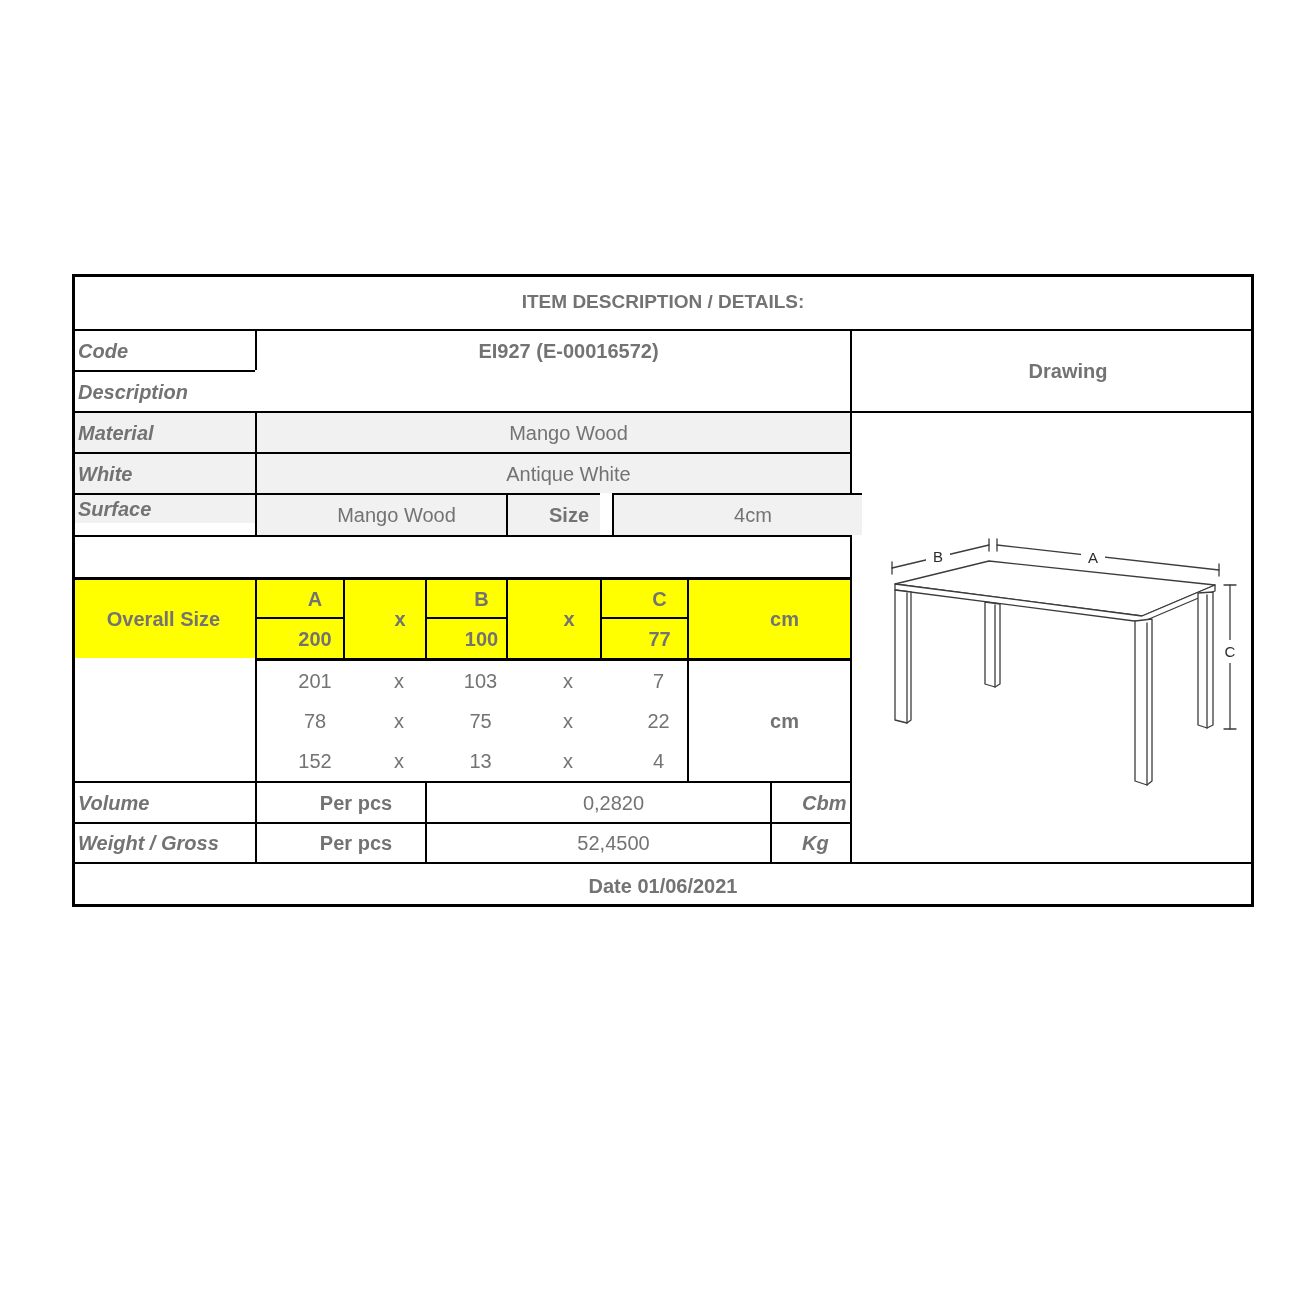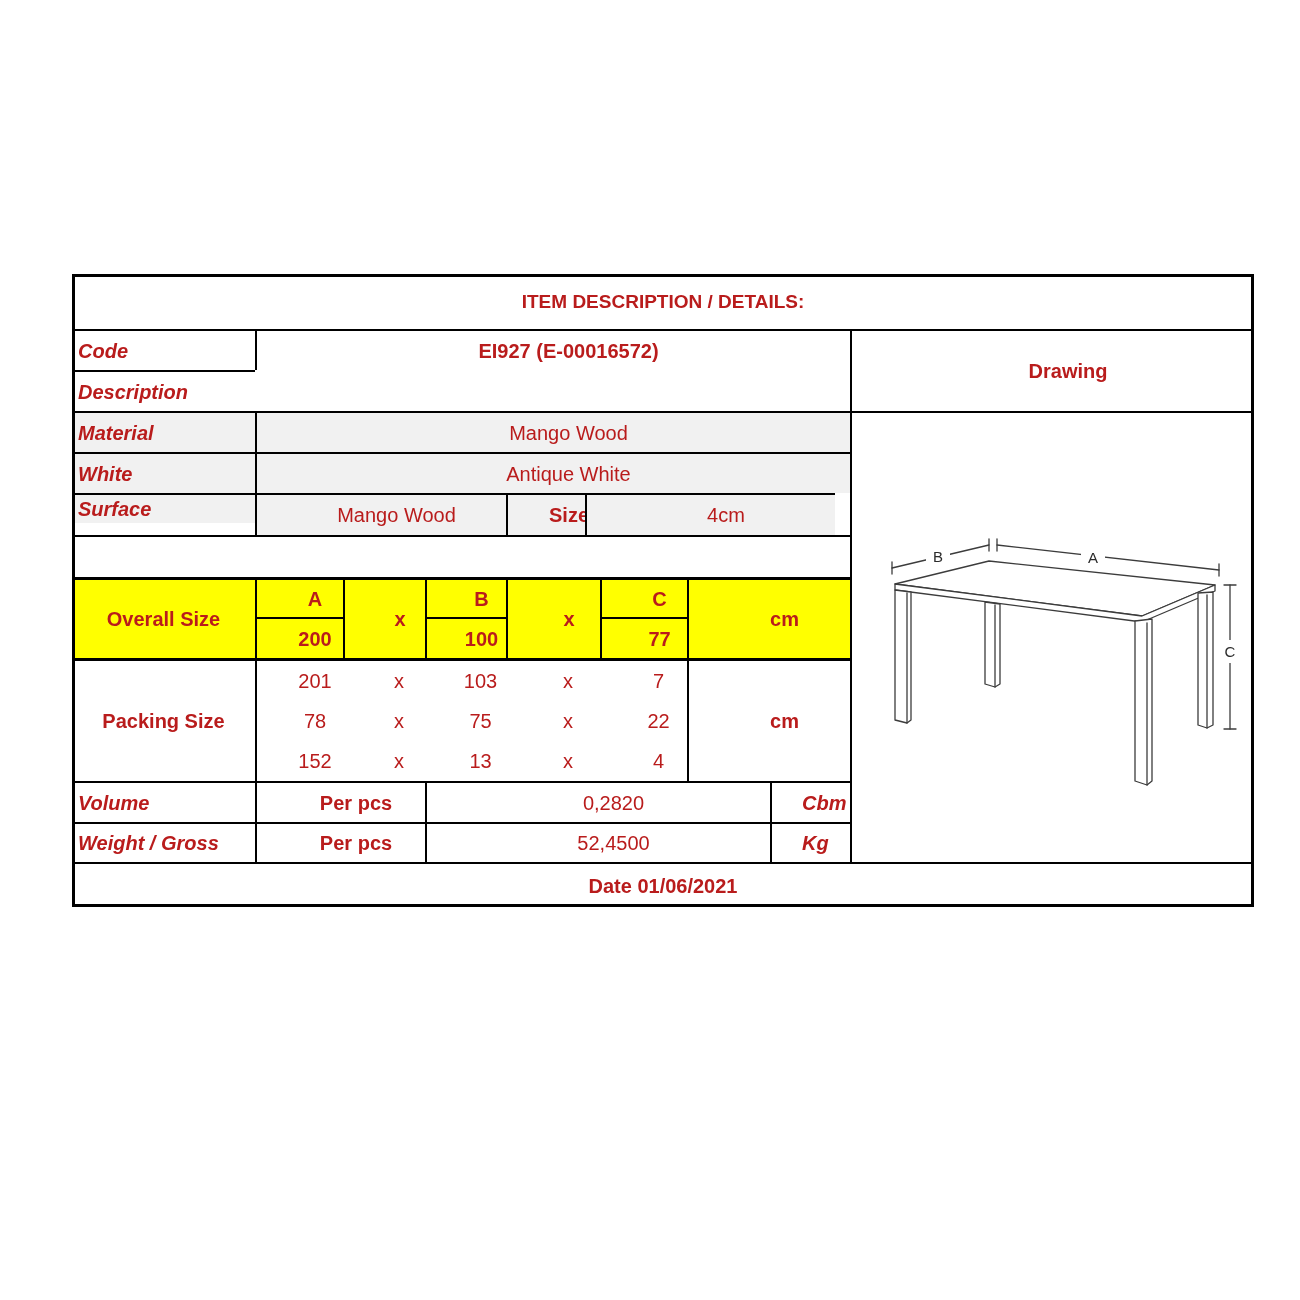--- a/index.html
+++ b/index.html
@@ -1,17 +1,17 @@
 <!DOCTYPE html>
 <html><head>
 <meta charset="utf-8">
 <style>
   html,body{margin:0;padding:0;background:#ffffff;}
   .page{position:relative;width:1300px;height:1300px;background:#ffffff;
-        font-family:"Liberation Sans", sans-serif;color:#b91c1c;overflow:hidden;}
+        font-family:"Liberation Sans", sans-serif;color:#737373;overflow:hidden;}
   .spec-table{position:absolute;left:72px;top:274px;width:1182px;height:633px;background:#ffffff;}
   .outline{position:absolute;inset:0;border:3px solid #000;pointer-events:none;}
   .c{position:absolute;box-sizing:border-box;display:flex;align-items:center;justify-content:center;
      font-size:20px;line-height:1;white-space:nowrap;}
   .b{font-weight:bold;}
   .l{justify-content:flex-start;padding-left:6px;font-style:italic;}
   .bl{border-left:2px solid #000;padding-left:30px;}
   .bt{border-top:2px solid #000;}
   .bt3{border-top:3px solid #000;}
   .sh{background:#f1f1f1;}
@@ -93,36 +93,35 @@
         <text x="350" y="125" text-anchor="middle">C</text>
       </svg>
     </div>
 
     <div class="c b l bt sh" style="left:0;top:178px;width:183px;height:41px">White</div>
     <div class="c bt bl sh" style="left:183px;top:178px;width:595px;height:41px">Antique White</div>
 
     <div class="c b l bt sh" style="left:0;top:219px;width:183px;height:30px">Surface</div>
     <div class="c bt bl sh" style="left:183px;top:219px;width:251px;height:42px">Mango Wood</div>
     <div class="c b bt bl sh" style="left:434px;top:219px;width:94px;height:42px">Size</div>
-    <div class="c bt bl sh" style="left:513px;top:219px;width:250px;height:42px">4cm</div>
+    <div class="c bt bl sh" style="left:540px;top:219px;width:250px;height:42px">4cm</div>
 
     <div class="c bt" style="left:0;top:261px;width:778px;height:42px"></div>
 
     <div class="c b bt3 hl" style="left:0;top:303px;width:183px;height:81px">Overall Size</div>
     <div class="c b bt3 bl hl" style="left:183px;top:303px;width:88px;height:40px">A</div>
     <div class="c b bt3 bl hl" style="left:271px;top:303px;width:82px;height:81px">x</div>
     <div class="c b bt3 bl hl" style="left:353px;top:303px;width:81px;height:40px">B</div>
     <div class="c b bt3 bl hl" style="left:434px;top:303px;width:94px;height:81px">x</div>
     <div class="c b bt3 bl hl" style="left:528px;top:303px;width:87px;height:40px">C</div>
     <div class="c b bt3 bl hl" style="left:615px;top:303px;width:163px;height:81px">cm</div>
     <div class="c b bt bl hl" style="left:183px;top:343px;width:88px;height:41px">200</div>
     <div class="c b bt bl hl" style="left:353px;top:343px;width:81px;height:41px">100</div>
     <div class="c b bt bl hl" style="left:528px;top:343px;width:87px;height:41px">77</div>
 
-    <div class="c b bt3" style="left:0;top:384px;width:183px;height:123px">Packing Size</div>
     <div class="c bt3 bl pk-grid" style="left:183px;top:384px;width:432px;height:123px">
       <span>201</span>
       <span>x</span>
       <span>103</span>
       <span>x</span>
       <span>7</span>
       <span>78</span>
       <span>x</span>
       <span>75</span>
       <span>x</span>

